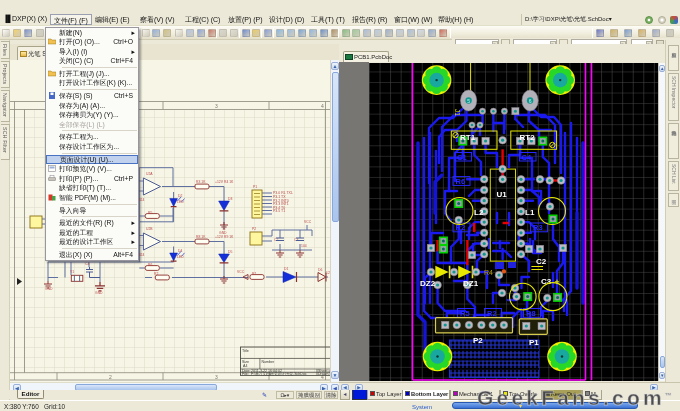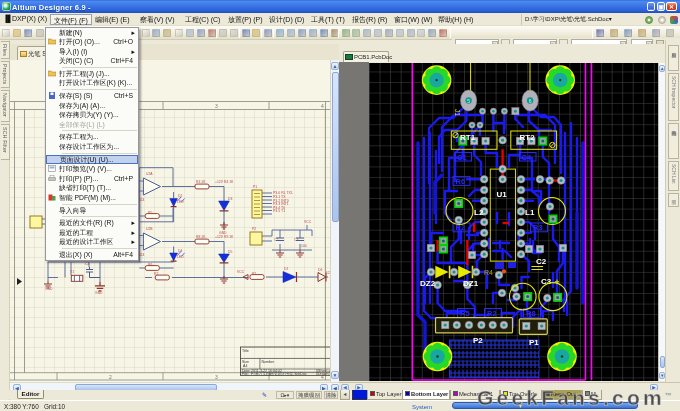--- a/index.html
+++ b/index.html
@@ -94,27 +94,20 @@
 .dsep { height:3px; position:relative; }
 .dsep:after { content:""; position:absolute; left:16px; right:1px; top:1px; border-top:1px solid #d8d5c8; }
 .dhl { background:#c1d2ee; border:1px solid #4a72c2; line-height:8.6px; height:9.6px;}
 .gray { color:#a8a49c; }
 .dico { position:absolute; left:2px; top:1px; width:8px; height:7px; }
 </style>
 </head>
 <body>
 <div id="app">
 
-<div id="titlebar" class="abs">
-  <div id="appicon"></div>
-  <div class="ttext">Altium Designer 6.9 -</div>
-  <div class="wbtn bmin" style="left:647px;">_</div>
-  <div class="wbtn bmax" style="left:657px;">▣</div>
-  <div class="wbtn bclose" style="left:666px;">✕</div>
-</div>
 
 <div id="menubar" class="abs">
   <span class="mi" style="left:3px;">▐▌</span>
   <span class="mi" style="left:12px;">DXP(X) (X)</span>
   <span class="mi" id="mifile" style="left:50px;">文件(F) (F)</span>
   <span class="mi" style="left:95px;">编辑(E) (E)</span>
   <span class="mi" style="left:140px;">察看(V) (V)</span>
   <span class="mi" style="left:185px;">工程(C) (C)</span>
   <span class="mi" style="left:228px;">放置(P) (P)</span>
   <span class="mi" style="left:269px;">设计(D) (D)</span>

